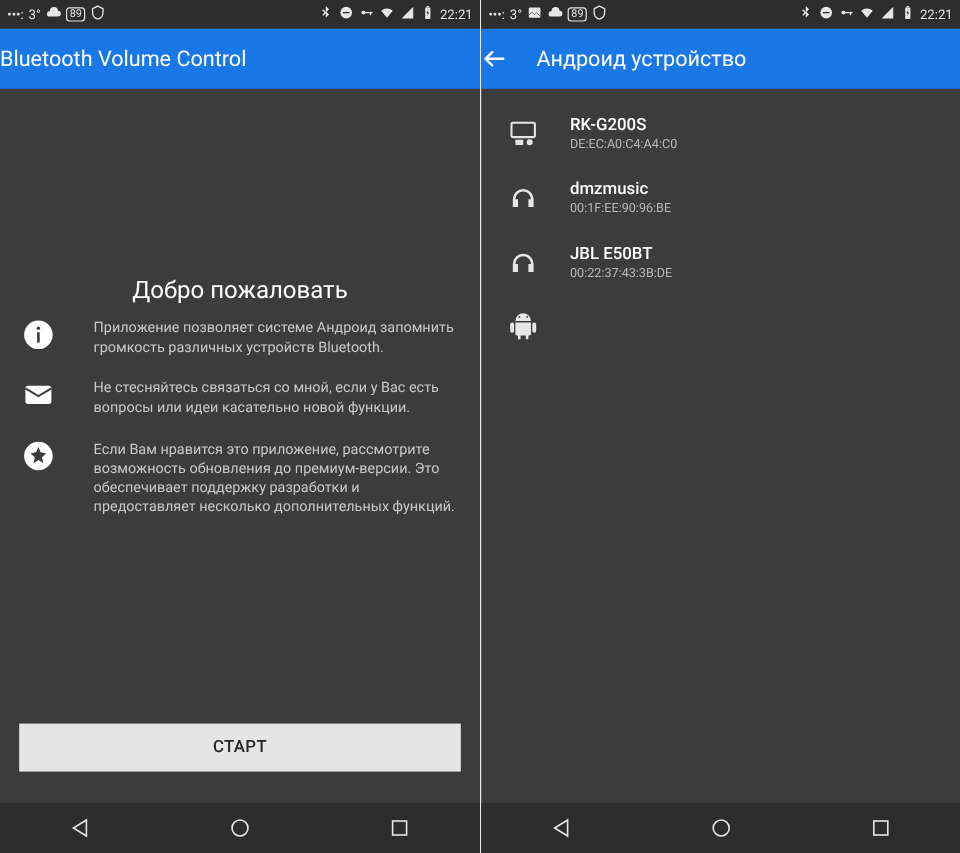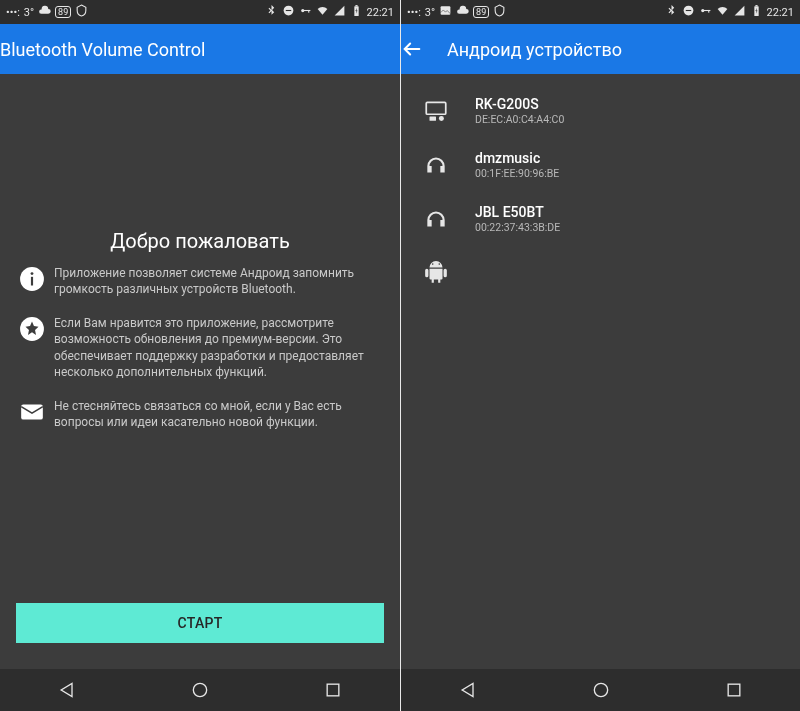--- a/index.html
+++ b/index.html
@@ -61,42 +61,42 @@
   .welcome-title {
     font-size: 20px;
     font-weight: 400;
     text-align: center;
     margin-bottom: 12px;
     color: #ffffff;
   }
   .feature {
     display: flex;
     align-items: flex-start;
-    gap: 8px;
+    gap: 32px;
     margin-bottom: 18px;
     justify-content: flex-end;
   }
   .feature .icon {
     width: 28px;
     height: 28px;
     flex-shrink: 0;
     display: flex;
     align-items: center;
     justify-content: center;
   }
   .feature .icon svg { width: 26px; height: 26px; }
   .feature .text {
     font-size: 12px;
     line-height: 1.35;
     color: #c9c9c9;
   }
   .start-btn {
     margin: 0 16px 26px 16px;
     height: 40px;
-    background: #5eead4;
+    background: #e5e5e5;
     color: #272727;
     font-size: 14px;
     font-weight: 500;
     display: flex;
     align-items: center;
     justify-content: center;
     cursor: pointer;
     letter-spacing: 0.3px;
   }
   
@@ -207,35 +207,35 @@
               <rect x="11" y="10" width="2" height="8" fill="#3c3c3c"></rect>
               <circle cx="12" cy="7" r="1.3" fill="#3c3c3c"></circle>
             </svg>
         </div>
         <div class="text">Приложение позволяет системе Андроид запомнить громкость различных устройств Bluetooth.</div>
       </div>
 
       <div class="feature">
         <div class="icon">
           <svg viewBox="0 0 24 24" fill="#ffffff">
+              <rect x="2" y="5" width="20" height="14" rx="2"></rect>
+              <path d="M2 7l10 6 10-6" stroke="#3c3c3c" stroke-width="1.5" fill="none"></path>
+            </svg>
+        </div>
+        <div class="text">Не стесняйтесь связаться со мной, если у Вас есть вопросы или идеи касательно новой функции.</div>
+      </div>
+
+      <div class="feature">
+        <div class="icon">
+          <svg viewBox="0 0 24 24" fill="#ffffff">
               <circle cx="12" cy="12" r="11"></circle>
               <path d="M12 5l1.8 4.2L18 10l-3.2 3 .9 4.5L12 15l-3.7 2.5.9-4.5L6 10l4.2-.8L12 5z" fill="#3c3c3c"></path>
             </svg>
         </div>
         <div class="text">Если Вам нравится это приложение, рассмотрите возможность обновления до премиум-версии. Это обеспечивает поддержку разработки и предоставляет несколько дополнительных функций.</div>
-      </div>
-
-      <div class="feature">
-        <div class="icon">
-          <svg viewBox="0 0 24 24" fill="#ffffff">
-              <rect x="2" y="5" width="20" height="14" rx="2"></rect>
-              <path d="M2 7l10 6 10-6" stroke="#3c3c3c" stroke-width="1.5" fill="none"></path>
-            </svg>
-        </div>
-        <div class="text">Не стесняйтесь связаться со мной, если у Вас есть вопросы или идеи касательно новой функции.</div>
       </div>
     </div>
 
     <div class="start-btn">СТАРТ</div>
   </div>
 
   <div class="navbar">
     <div class="navbtn">
       <svg viewBox="0 0 24 24" fill="none" stroke="#e6e6e6" stroke-width="1.6">
           <path d="M18 4v16L5 12 18 4z"></path>

